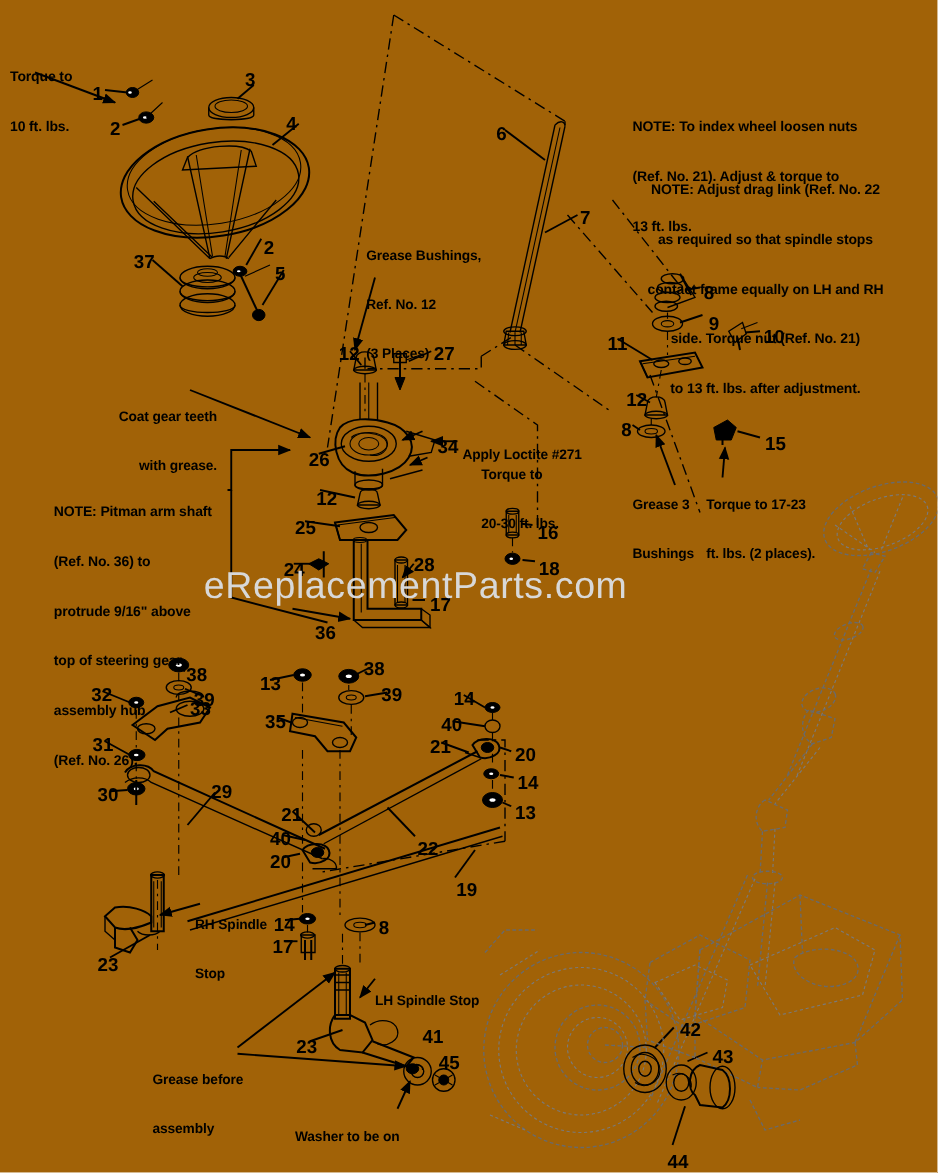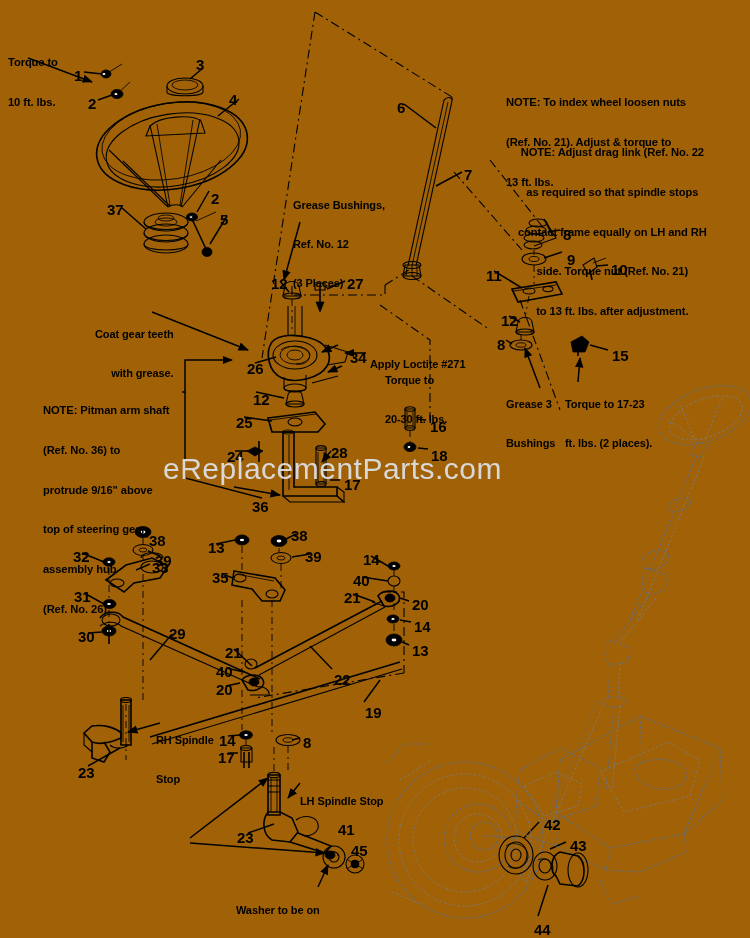--- a/index.html
+++ b/index.html
@@ -566,20 +566,24 @@
 
   <div class="txt callout" style="left:300px; top:769px;">
     <div>LH Spindle Stop</div>
   </div>
 
   <div class="txt callout" style="left:156px; top:708px;">
     <div>RH Spindle</div>
     <div>Stop</div>
   </div>
 
+  <div class="txt callout" style="left:122px; top:832px;">
+    <div>Grease before</div>
+    <div>assembly</div>
+  </div>
 
   <div class="txt callout" style="left:236px; top:878px;">
     <div>Washer to be on</div>
     
   </div>
 
   <div id="refnum-layer">
       <div class="refnum" style="left: 74px; top: 68px;">1</div>
       <div class="refnum" style="left: 88px; top: 96px;">2</div>
       <div class="refnum" style="left: 196px; top: 57px;">3</div>

